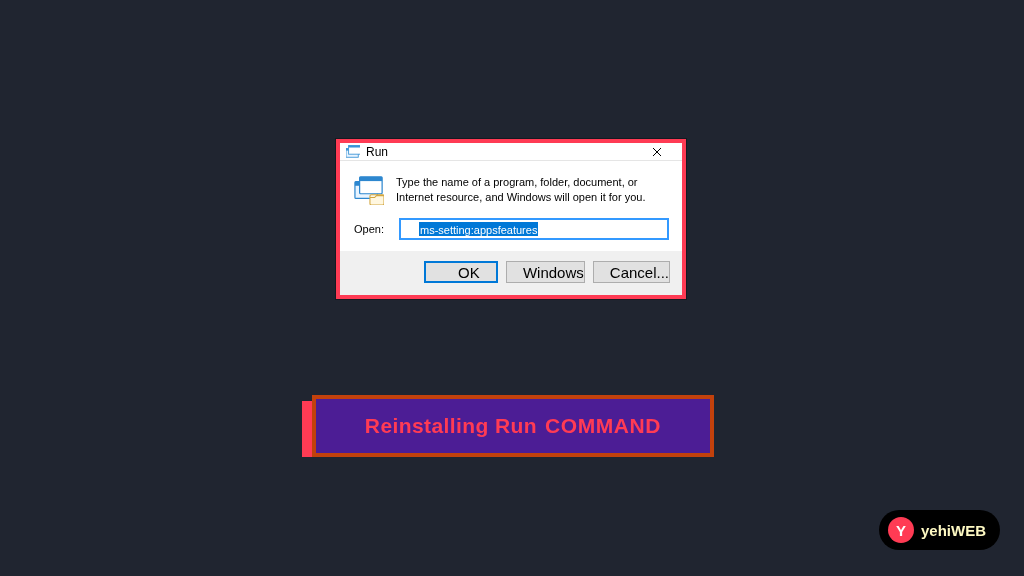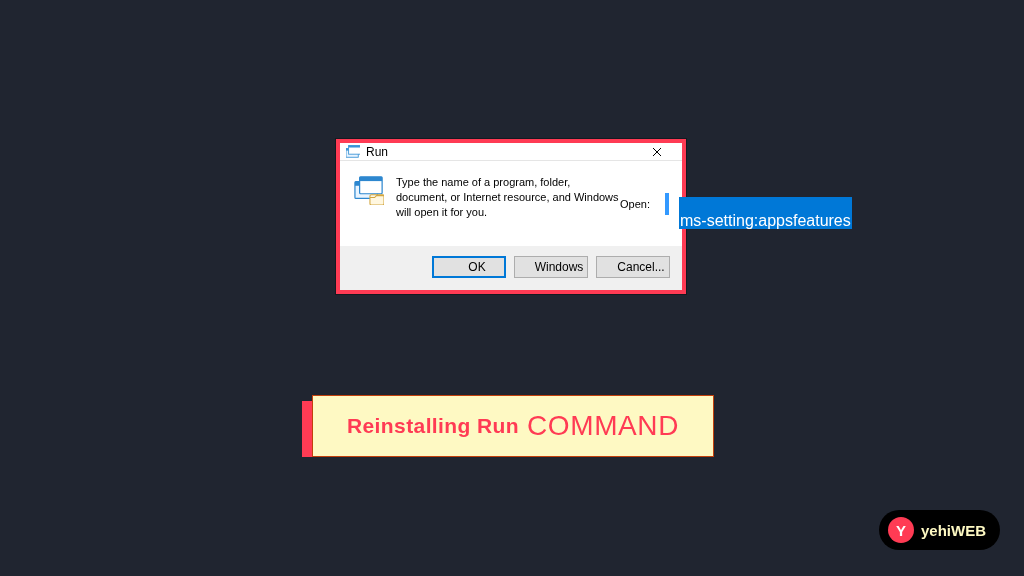--- a/index.html
+++ b/index.html
@@ -48,20 +48,21 @@
     display: flex;
     align-items: center;
     justify-content: center;
     font-size: 13px;
     color: #000;
   }
   .body-area {
     background: #ffffff;
     padding: 14px 14px 12px 14px;
     display: flex;
+    flex-direction: column;
   }
   .msg-row {
     display: flex;
     align-items: flex-start;
     gap: 12px;
     margin-bottom: 14px;
   }
   .run-icon {
     width: 30px;
     height: 30px;
@@ -86,43 +87,43 @@
     flex: 1;
     height: 20px;
     border: 1px solid #3399ff;
     outline: 1px solid #3399ff;
     background: #fff;
     position: relative;
     padding: 0;
   }
   .open-input .sel {
     position: absolute;
-    left: 12px;
+    left: 18px;
     top: 2px;
     bottom: 2px;
     background: #0078d7;
     color: #fff;
-    font-size: 16px;
+    font-size: 11px;
     line-height: 16px;
-    padding: 16px 1px;
+    padding: 0 1px;
     white-space: nowrap;
   }
   .button-strip {
     background: #f0f0f0;
     padding: 10px 12px 12px 12px;
     display: flex;
     justify-content: flex-end;
     gap: 8px;
   }
   .win-btn {
     min-width: 74px;
     height: 22px;
     background: #e1e1e1;
     border: 1px solid #adadad;
-    font-size: 12px;
+    font-size: 15px;
     color: #000;
     display: flex;
     align-items: center;
     justify-content: center;
     cursor: default;
     padding-left: 16px;
   }
   .win-btn.primary {
     border: 1px solid #0078d7;
     box-shadow: inset 0 0 0 1px #0078d7;
@@ -138,37 +139,37 @@
     display: flex;
   }
   .caption-accent {
     width: 10px;
     background: #ff3b54;
     margin-top: 6px;
     height: 56px;
   }
   .caption-main {
     flex: 1;
-    background: #fef9c3;
-    border: 1px solid #c2410c;
+    background: #4c1d95;
+    border: 4px solid #c2410c;
     display: flex;
     align-items: center;
     justify-content: center;
     gap: 8px;
   }
   .cap-a {
     color: #ff3b54;
     font-size: 21px;
     font-weight: 600;
     letter-spacing: 0.4px;
   }
   .cap-b {
     color: #ff3b54;
-    font-size: 28px;
-    font-weight: 400;
+    font-size: 21px;
+    font-weight: 700;
     letter-spacing: 0.6px;
   }
 
   
   .logo {
     position: absolute;
     right: 24px;
     bottom: 26px;
     background: #000;
     border-radius: 22px;

